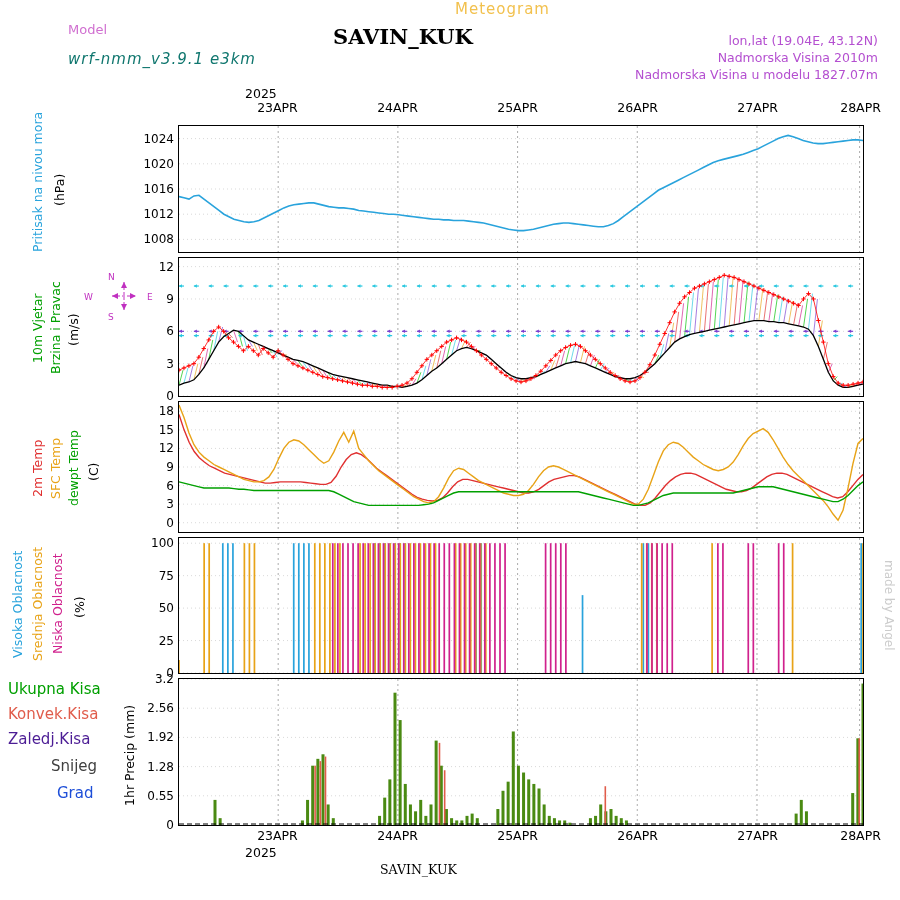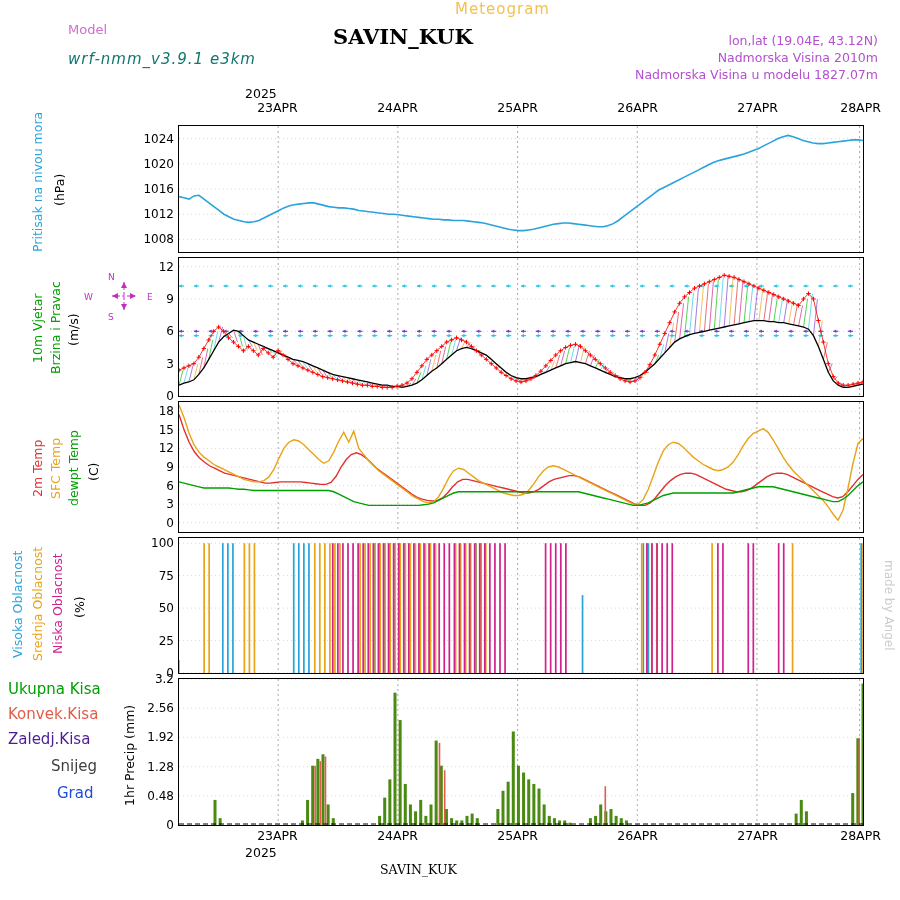--- a/index.html
+++ b/index.html
@@ -921,21 +921,21 @@
       <rect x="135.33" y="86.69" width="1.6" height="59.31" fill="#e05c4b"></rect>
       <rect x="140.51" y="82.13" width="1.6" height="63.87" fill="#e05c4b"></rect>
       <rect x="145.69" y="77.56" width="1.6" height="68.44" fill="#e05c4b"></rect>
       <rect x="259.69" y="63.88" width="1.6" height="82.13" fill="#e05c4b"></rect>
       <rect x="264.87" y="91.25" width="1.6" height="54.75" fill="#e05c4b"></rect>
       <rect x="425.51" y="107.22" width="1.6" height="38.78" fill="#e05c4b"></rect>
       <rect x="679.42" y="59.31" width="1.6" height="86.69" fill="#e05c4b"></rect>
       <line x1="0" x2="684" y1="145" y2="145" stroke="#000" stroke-width="1" stroke-dasharray="5,3"></line>
     </svg>
 <div class="ytick" style="top: 146px;">0</div>
-    <div class="ytick" style="top: 116.8px;">0.48</div>
+    <div class="ytick" style="top: 116.8px;">0.55</div>
     <div class="ytick" style="top: 87.6px;">1.28</div>
     <div class="ytick" style="top: 58.4px;">1.92</div>
     <div class="ytick" style="top: 29.2px;">2.56</div>
     <div class="ytick" style="top: 0px;">3.2</div>
   </div>
 <div class="abs legend" style="left:8px;top:680px;color:#00a000;">Ukupna Kisa</div>
 <div class="abs legend" style="left:8px;top:705px;color:#e05c4b;">Konvek.Kisa</div>
 <div class="abs legend" style="left:8px;top:730px;color:#4c1d95;">Zaledj.Kisa</div>
 <div class="abs legend" style="left:43px;top:757px;color:#404040;margin-left:8px;">Snijeg</div>
 <div class="abs legend" style="left:57px;top:784px;color:#1d4ed8;">Grad</div>

